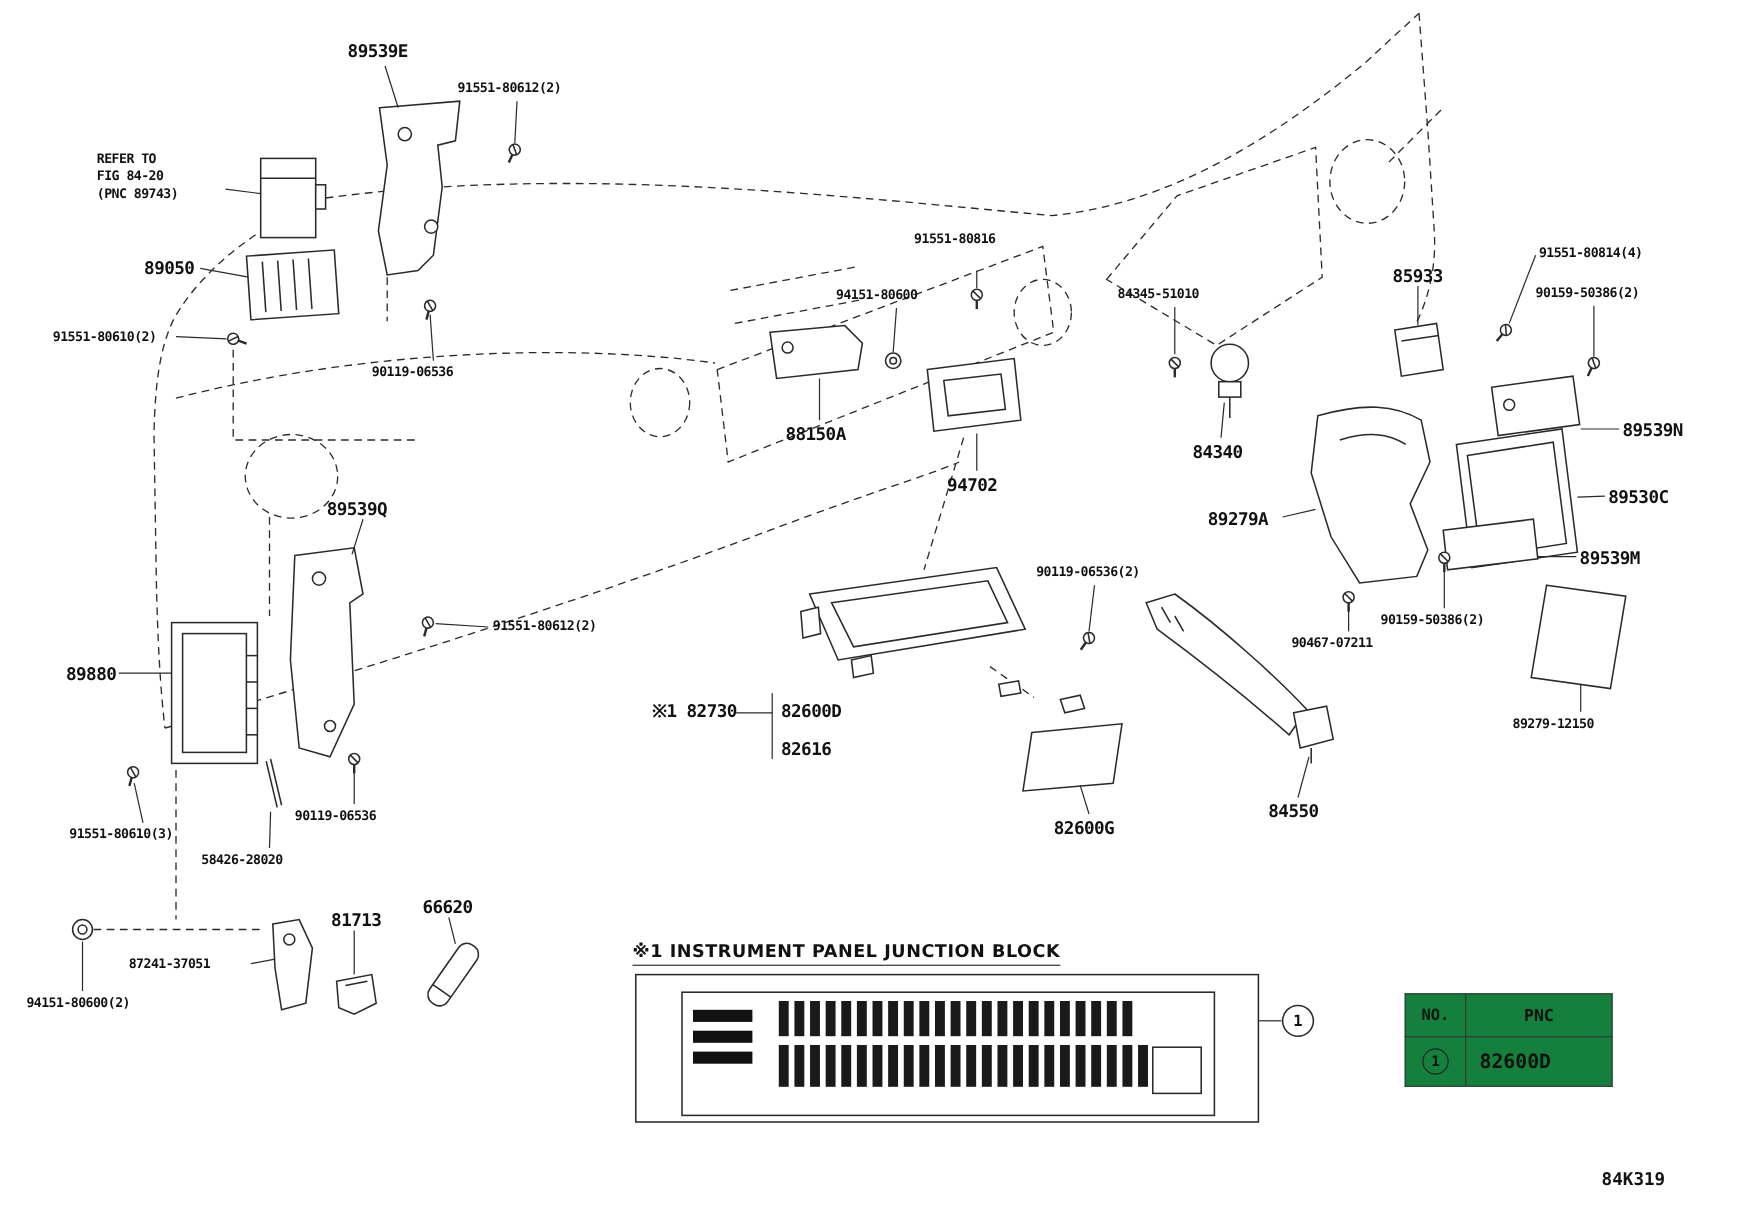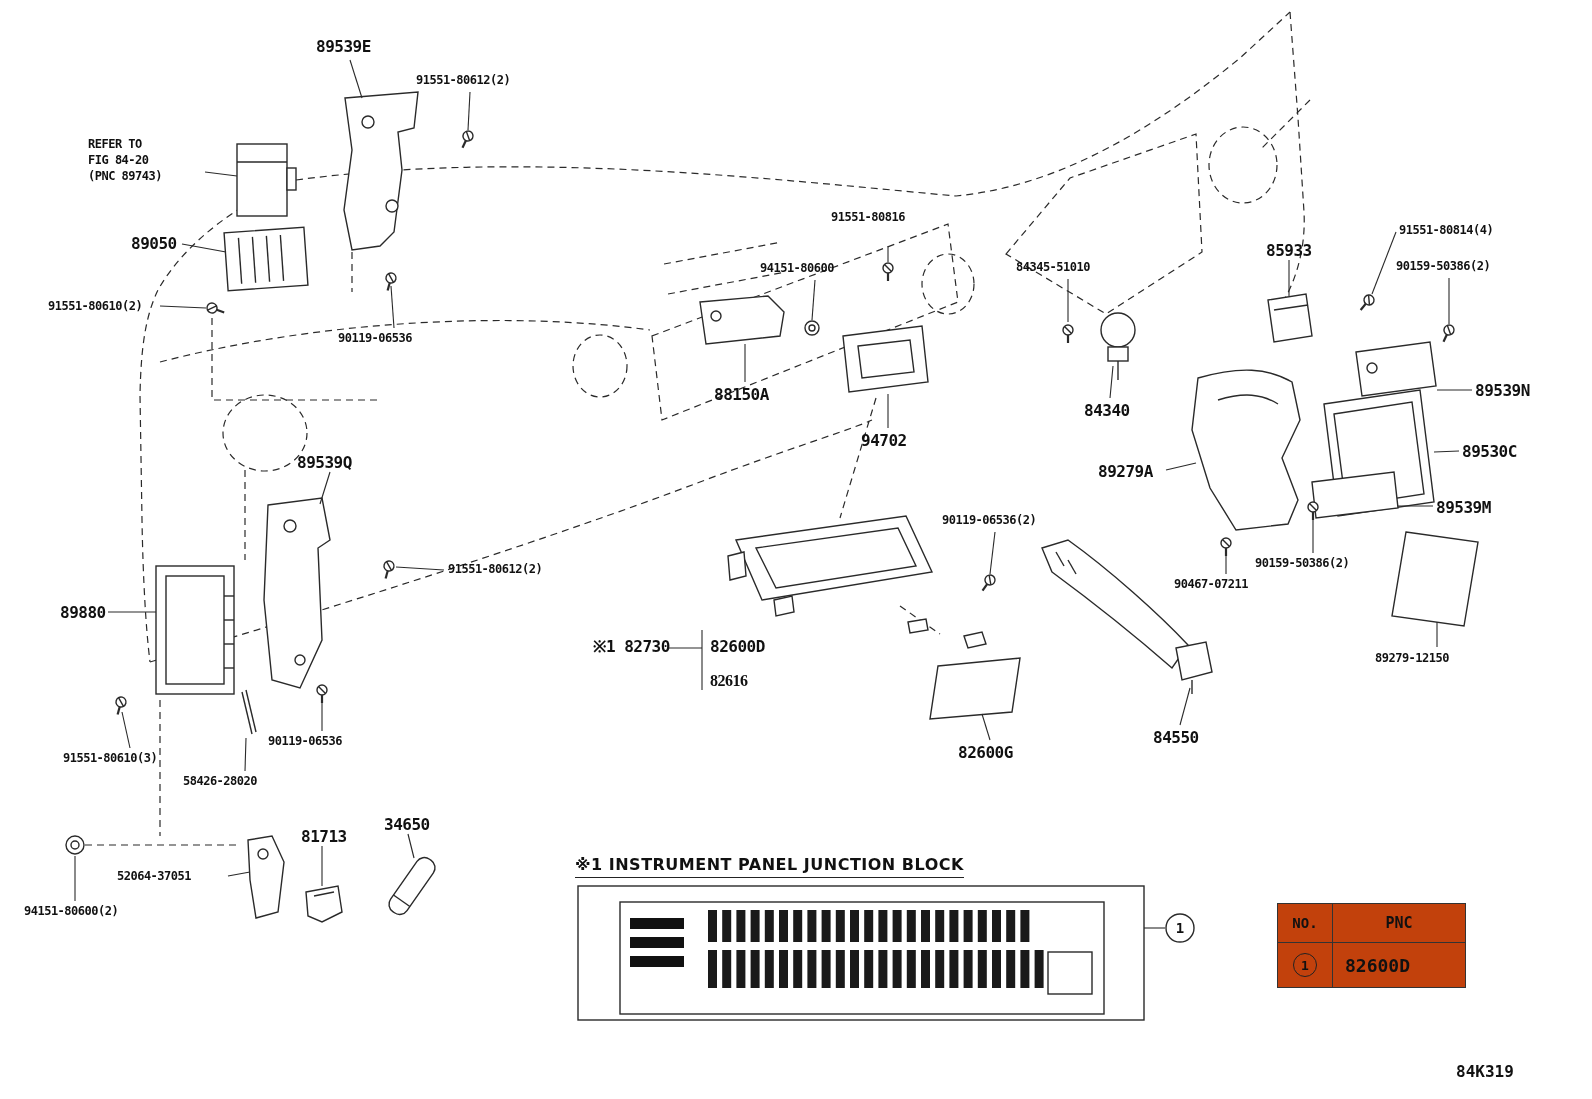--- a/index.html
+++ b/index.html
@@ -13,21 +13,21 @@
   .ink{fill:#111;stroke:none;}
   .labels{position:absolute;left:0;top:0;width:100%;height:100%;pointer-events:none;}
   .part-label{position:absolute;font-size:12px;font-weight:bold;letter-spacing:-0.5px;
               white-space:pre-line;line-height:1.35;color:#111;}
   .part-label.lg{font-size:16px;}
   .note-jp{position:absolute;left:575px;top:830px;font-size:16px;font-weight:bold;
            font-family:"DejaVu Sans","Liberation Sans",sans-serif;}
   .note-en{position:absolute;left:575px;top:855px;font-size:16px;font-weight:bold;
            font-family:"DejaVu Sans","Liberation Sans",sans-serif;letter-spacing:.5px;
            border-bottom:1.5px solid #222;padding-bottom:3px;}
-  .pnc-table{position:absolute;left:1277px;top:903px;border-collapse:collapse;background:#c2410c;}
+  .pnc-table{position:absolute;left:1277px;top:903px;border-collapse:collapse;background:#15803d;}
   .pnc-table th,.pnc-table td{border:1.6px solid #333;font-weight:bold;}
   .pnc-table th.no{width:52px;height:36px;font-size:14px;text-align:center;}
   .pnc-table th.pnc{width:130px;font-size:15px;text-align:center;}
   .pnc-table td.no{height:42px;text-align:center;}
   .pnc-table td.pnc{font-size:18px;padding-left:12px;}
   .circle-num{display:inline-flex;align-items:center;justify-content:center;
               width:22px;height:22px;border:1.6px solid #222;border-radius:50%;
               font-size:13px;font-weight:bold;}
   .footer-code{position:absolute;left:1456px;top:1062px;font-size:16px;font-weight:bold;}
 </style>
@@ -291,44 +291,44 @@
 (PNC 89743)</div>
       <div class="part-label lg" style="left: 131px; top: 233px;">89050</div>
       <div class="part-label" style="left: 24px; top: 298px; margin-left: 24px;">91551-80610(2)</div>
       <div class="part-label" style="left: 338px; top: 330px;">90119-06536</div>
       <div class="part-label lg" style="left: 297px; top: 452px;">89539Q</div>
       <div class="part-label" style="left: 448px; top: 561px;">91551-80612(2)</div>
       <div class="part-label lg" style="left: 60px; top: 602px;">89880</div>
       <div class="part-label" style="left: 63px; top: 750px;">91551-80610(3)</div>
       <div class="part-label" style="left: 183px; top: 773px;">58426-28020</div>
       <div class="part-label" style="left: 268px; top: 733px;">90119-06536</div>
-      <div class="part-label" style="left: 117px; top: 868px;">52064-37051</div>
+      <div class="part-label" style="left: 117px; top: 868px;">87241-37051</div>
       <div class="part-label" style="left: 24px; top: 903px;">94151-80600(2)</div>
       <div class="part-label lg" style="left: 301px; top: 826px;">81713</div>
-      <div class="part-label lg" style="left: 384px; top: 814px;">34650</div>
+      <div class="part-label lg" style="left: 384px; top: 814px;">66620</div>
       <div class="part-label" style="left: 831px; top: 209px;">91551-80816</div>
       <div class="part-label" style="left: 760px; top: 260px;">94151-80600</div>
       <div class="part-label lg" style="left: 714px; top: 384px;">88150A</div>
       <div class="part-label lg" style="left: 861px; top: 430px;">94702</div>
       <div class="part-label" style="left: 1016px; top: 259px;">84345-51010</div>
       <div class="part-label lg" style="left: 1266px; top: 240px;">85933</div>
       <div class="part-label" style="left: 1399px; top: 222px;">91551-80814(4)</div>
       <div class="part-label" style="left: 1396px; top: 258px;">90159-50386(2)</div>
       <div class="part-label lg" style="left: 1475px; top: 380px;">89539N</div>
       <div class="part-label lg" style="left: 1462px; top: 441px;">89530C</div>
       <div class="part-label lg" style="left: 1436px; top: 497px;">89539M</div>
       <div class="part-label lg" style="left: 1084px; top: 400px;">84340</div>
       <div class="part-label lg" style="left: 1098px; top: 461px;">89279A</div>
       <div class="part-label" style="left: 942px; top: 512px;">90119-06536(2)</div>
       <div class="part-label" style="left: 1174px; top: 576px;">90467-07211</div>
       <div class="part-label" style="left: 1255px; top: 555px;">90159-50386(2)</div>
       <div class="part-label" style="left: 1375px; top: 650px;">89279-12150</div>
       <div class="part-label lg" style="left: 593px; top: 636px;">※1 82730</div>
       <div class="part-label lg" style="left: 710px; top: 636px;">82600D</div>
-      <div class="part-label lg" style="left: 710px; top: 670px; font-family: Liberation Serif, serif;">82616</div>
+      <div class="part-label lg" style="left: 710px; top: 670px;">82616</div>
       <div class="part-label lg" style="left: 958px; top: 742px;">82600G</div>
       <div class="part-label lg" style="left: 1153px; top: 727px;">84550</div>
     </div>
 
   <div class="note-en">※1 INSTRUMENT PANEL JUNCTION BLOCK</div>
 
   <table class="pnc-table">
     <tbody>
         <tr>
       <th class="no">NO.</th>

